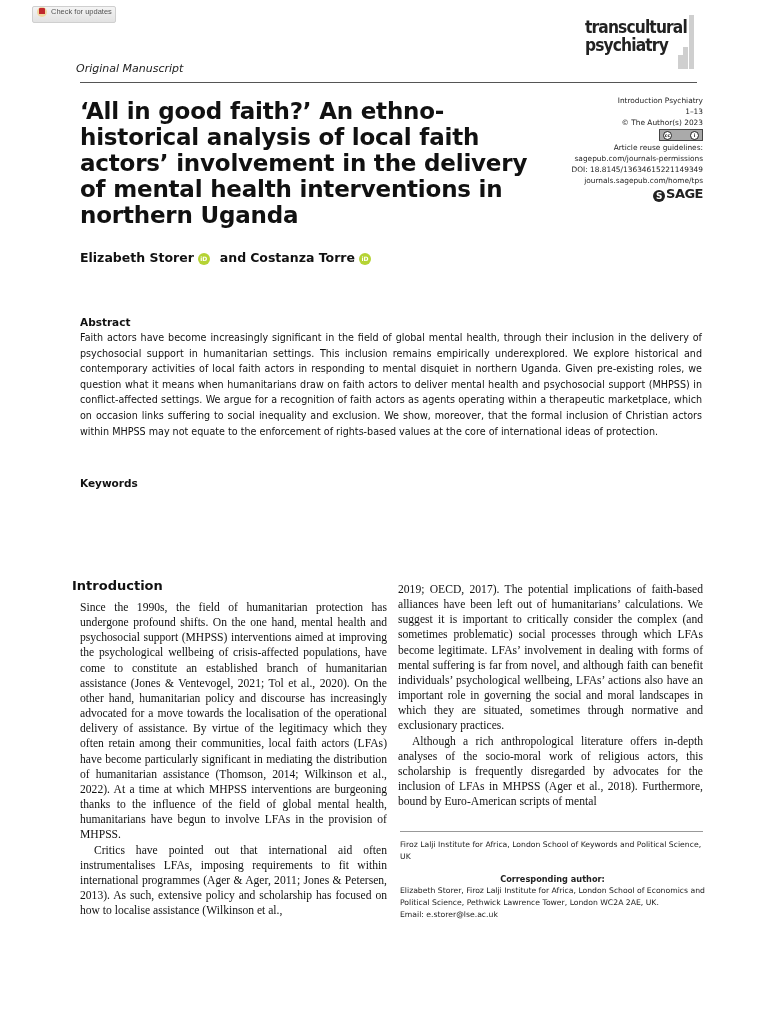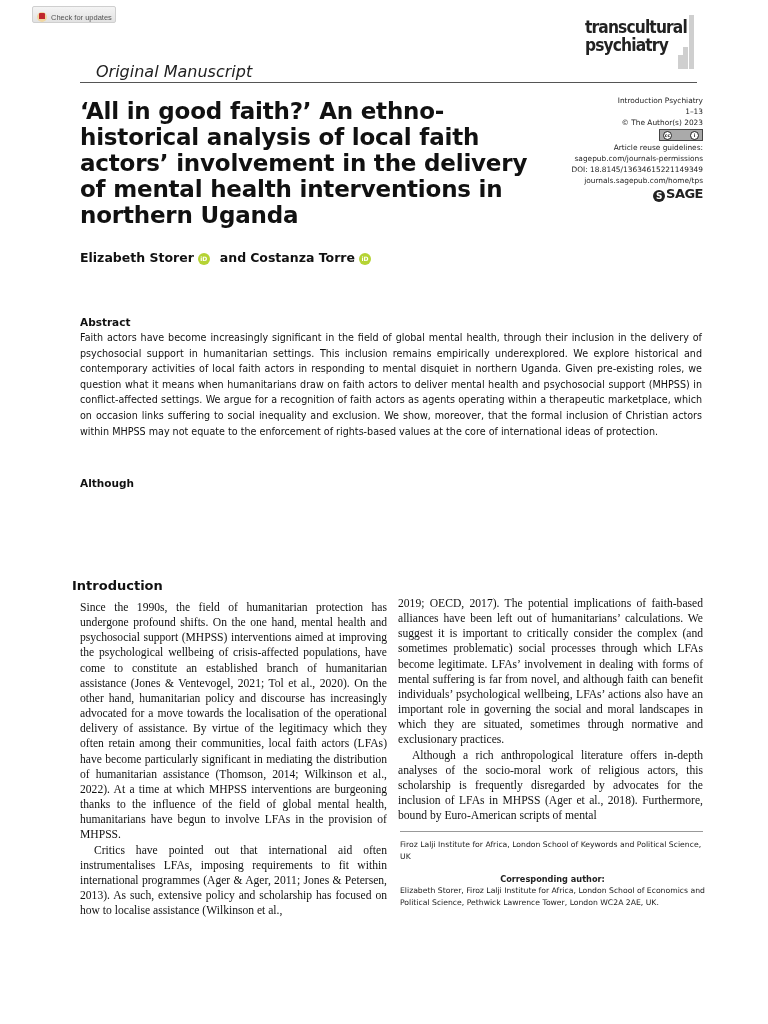--- a/index.html
+++ b/index.html
@@ -3,29 +3,29 @@
   <meta charset="utf-8">
   <style>
     * { box-sizing: border-box; margin: 0; padding: 0; }
     html, body { width: 768px; height: 1024px; background: #ffffff; overflow: hidden; }
     body { position: relative; color: #111; font-family: "Liberation Sans", sans-serif; }
 
     .updates-btn {
       position: absolute; left: 32px; top: 6px; width: 84px; height: 17px;
       border: 1px solid #cfcfcf; border-radius: 2px;
       background: linear-gradient(#f4f4f4, #e2e2e2);
-      display: flex; align-items: flex-end; gap: 4px; padding-left: 4px;
+      display: flex; align-items: flex-start; gap: 4px; padding-left: 4px;
       font-size: 7.5px; color: #555;
     }
     .updates-icon { width: 10px; height: 10px; border-radius: 50%; background: #f0d6a0; position: relative; }
     .updates-icon::after { content: ""; position: absolute; left: 2px; top: 1px; width: 6px; height: 6px; background: #c0282d; border-radius: 1px 1px 0 0; }
 
     .section-label {
-      position: absolute; left: 96px; top: 62px;
-      font-family: "DejaVu Sans", sans-serif; font-style: italic; font-size: 16px; color: #222;
+      position: absolute; left: 76px; top: 62px;
+      font-family: "DejaVu Sans", sans-serif; font-style: italic; font-size: 11px; color: #222;
     }
     .header-rule { position: absolute; left: 80px; top: 82px; width: 617px; height: 1px; background: #555; }
 
     .journal-logo {
       position: absolute; left: 585px; top: 18px;
       font-family: "DejaVu Sans", sans-serif; font-weight: bold; font-size: 18px;
       line-height: 18px; letter-spacing: -1px; color: #222; transform: scaleX(0.86); transform-origin: left top;
     }
     .logo-bars { position: absolute; left: 678px; top: 15px; width: 16px; height: 54px; }
     .logo-bars div { position: absolute; bottom: 0; background: #cfcfcf; }
@@ -71,21 +71,21 @@
 
     .intro-heading {
       position: absolute; left: 72px; top: 578px;
       font-family: "DejaVu Sans", sans-serif; font-weight: bold; font-size: 13px; color: #111;
     }
     .col {
       position: absolute; width: 307px;
       font-family: "Liberation Serif", serif; font-size: 11.6px; line-height: 15.15px; color: #111; text-align: justify;
     }
     .col.left { left: 80px; top: 600px; }
-    .col.right { left: 398px; top: 582px; width: 305px; margin-top: 14px; }
+    .col.right { left: 398px; top: 582px; width: 305px; }
     .col p + p { text-indent: 14px; }
 
     .footnote-rule { position: absolute; left: 400px; top: 831px; width: 303px; height: 1px; background: #999; }
     .footnotes {
       position: absolute; left: 400px; top: 839px; width: 305px;
       font-family: "DejaVu Sans", sans-serif; font-size: 7.7px; line-height: 12px; color: #222;
     }
     .footnotes .corr-title { font-weight: bold; font-size: 8.2px; margin-top: 10px; text-align: center; }
   </style>
 </head>
@@ -137,33 +137,34 @@
   <span>Costanza Torre</span>
   <span class="orcid">iD</span>
 </div>
 
 <div class="abstract">
   <h3>Abstract</h3>
   <p>Faith actors have become increasingly significant in the field of global mental health, through their inclusion in the delivery of psychosocial support in humanitarian settings. This inclusion remains empirically underexplored. We explore historical and contemporary activities of local faith actors in responding to mental disquiet in northern Uganda. Given pre-existing roles, we question what it means when humanitarians draw on faith actors to deliver mental health and psychosocial support (MHPSS) in conflict-affected settings. We argue for a recognition of faith actors as agents operating within a therapeutic marketplace, which on occasion links suffering to social inequality and exclusion. We show, moreover, that the formal inclusion of Christian actors within MHPSS may not equate to the enforcement of rights-based values at the core of international ideas of protection.</p>
 </div>
 
 <div class="keywords">
-  <h3>Although</h3>
+  <h3>Keywords</h3>
 </div>
 
 <h2 class="intro-heading">Introduction</h2>
 
 <div class="col left">
   <p>Since the 1990s, the field of humanitarian protection has undergone profound shifts. On the one hand, mental health and psychosocial support (MHPSS) interventions aimed at improving the psychological wellbeing of crisis-affected populations, have come to constitute an established branch of humanitarian assistance (Jones &amp; Ventevogel, 2021; Tol et al., 2020). On the other hand, humanitarian policy and discourse has increasingly advocated for a move towards the localisation of the operational delivery of assistance. By virtue of the legitimacy which they often retain among their communities, local faith actors (LFAs) have become particularly significant in mediating the distribution of humanitarian assistance (Thomson, 2014; Wilkinson et al., 2022). At a time at which MHPSS interventions are burgeoning thanks to the influence of the field of global mental health, humanitarians have begun to involve LFAs in the provision of MHPSS.</p>
   <p>Critics have pointed out that international aid often instrumentalises LFAs, imposing requirements to fit within international programmes (Ager &amp; Ager, 2011; Jones &amp; Petersen, 2013). As such, extensive policy and scholarship has focused on how to localise assistance (Wilkinson et al.,</p>
 </div>
 
 <div class="col right">
   <p>2019; OECD, 2017). The potential implications of faith-based alliances have been left out of humanitarians’ calculations. We suggest it is important to critically consider the complex (and sometimes problematic) social processes through which LFAs become legitimate. LFAs’ involvement in dealing with forms of mental suffering is far from novel, and although faith can benefit individuals’ psychological wellbeing, LFAs’ actions also have an important role in governing the social and moral landscapes in which they are situated, sometimes through normative and exclusionary practices.</p>
   <p>Although a rich anthropological literature offers in-depth analyses of the socio-moral work of religious actors, this scholarship is frequently disregarded by advocates for the inclusion of LFAs in MHPSS (Ager et al., 2018). Furthermore, bound by Euro-American scripts of mental</p>
 </div>
 
 <div class="footnote-rule"></div>
 <div class="footnotes">
   <div>Firoz Lalji Institute for Africa, London School of Keywords and Political Science, UK</div>
   <div class="corr-title">Corresponding author:</div>
   <div>Elizabeth Storer, Firoz Lalji Institute for Africa, London School of Economics and Political Science, Pethwick Lawrence Tower, London WC2A 2AE, UK.</div>
+  <div>Email: e.storer@lse.ac.uk</div>
 </div>
 
 </body></html>

